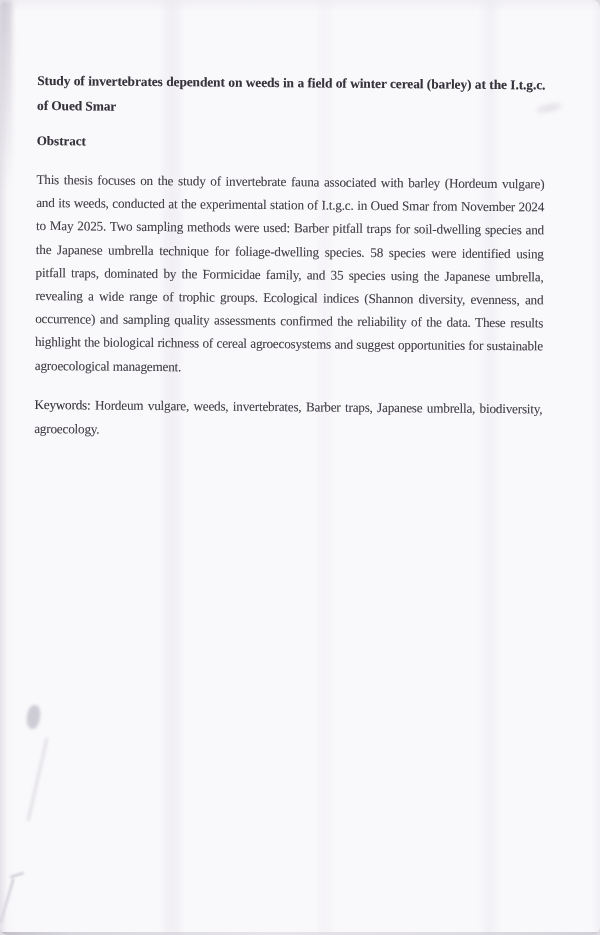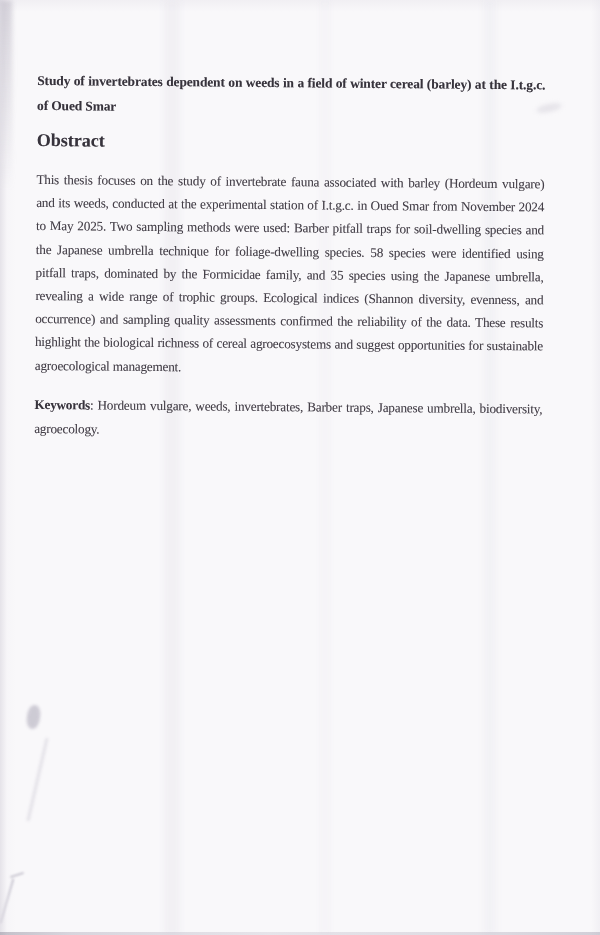--- a/index.html
+++ b/index.html
@@ -15,20 +15,21 @@
   }
   .sheet{
     position:relative;
     width:600px;height:935px;
     overflow:hidden;
     background:
       linear-gradient(90deg, rgba(205,201,212,.45) 0px, rgba(240,238,243,.25) 7px, rgba(249,248,250,0) 16px),
       linear-gradient(270deg, rgba(232,230,237,.45) 0px, rgba(249,248,250,0) 9px),
       linear-gradient(180deg, rgba(234,232,238,.55) 0px, rgba(249,248,250,0) 12px),
       var(--paper);
+    border-radius: 8px;
   }
   
   .band{position:absolute;top:0;height:100%;pointer-events:none;}
   .band-1{left:164px;width:16px;background:rgba(226,223,232,.30);filter:blur(3px);}
   .band-2{left:484px;width:12px;background:rgba(228,225,234,.28);filter:blur(3px);}
   .band-3{left:320px;width:10px;background:rgba(231,229,236,.22);filter:blur(3px);}
   .corner-shade{
     position:absolute;left:0;top:0;width:12px;height:190px;
     background:linear-gradient(180deg, rgba(172,167,182,.45), rgba(172,167,182,0));
     filter:blur(2.5px);
@@ -42,40 +43,40 @@
   .title{
     position:absolute;top:68px;left:0;width:100%;margin:0;
     font-size:13.4px;font-weight:700;line-height:25px;
     letter-spacing:-0.1px;
     text-align:justify;
     color:var(--ink-bold);
     text-shadow:0 0 .6px rgba(55,51,60,.35);
   }
   .heading{
     position:absolute;top:128px;left:0;margin:0;
-    font-size:18px;font-weight:700;line-height:25px;
+    font-size:13px;font-weight:700;line-height:25px;
     color:var(--ink-bold);
     text-shadow:0 0 .6px rgba(55,51,60,.35);
   }
   .abstract{
     position:absolute;top:168px;left:0;width:100%;margin:0;
     font-size:13.2px;line-height:23.2px;
     letter-spacing:-0.2px;
     text-align:justify;
     text-shadow:0 0 .5px rgba(69,64,73,.3);
   }
   .keywords{
     position:absolute;top:393px;left:0;width:100%;margin:0;
     font-size:13.2px;line-height:23.5px;
     letter-spacing:-0.2px;
     text-align:justify;
     text-shadow:0 0 .5px rgba(69,64,73,.3);
   }
   .it{}
-  .bd{font-weight:700;color:var(--ink-bold);}
+  .bd{font-weight:400;color:var(--ink-bold);}
   
   .smudge{position:absolute;pointer-events:none;}
   .smudge-a{
     left:27px;top:705px;width:13px;height:24px;
     background:#a39fb0;opacity:.5;border-radius:45%;
     transform:rotate(8deg);filter:blur(1.6px);
   }
   .smudge-b{
     left:36px;top:737px;width:3px;height:85px;
     background:#c7c4d0;opacity:.45;

